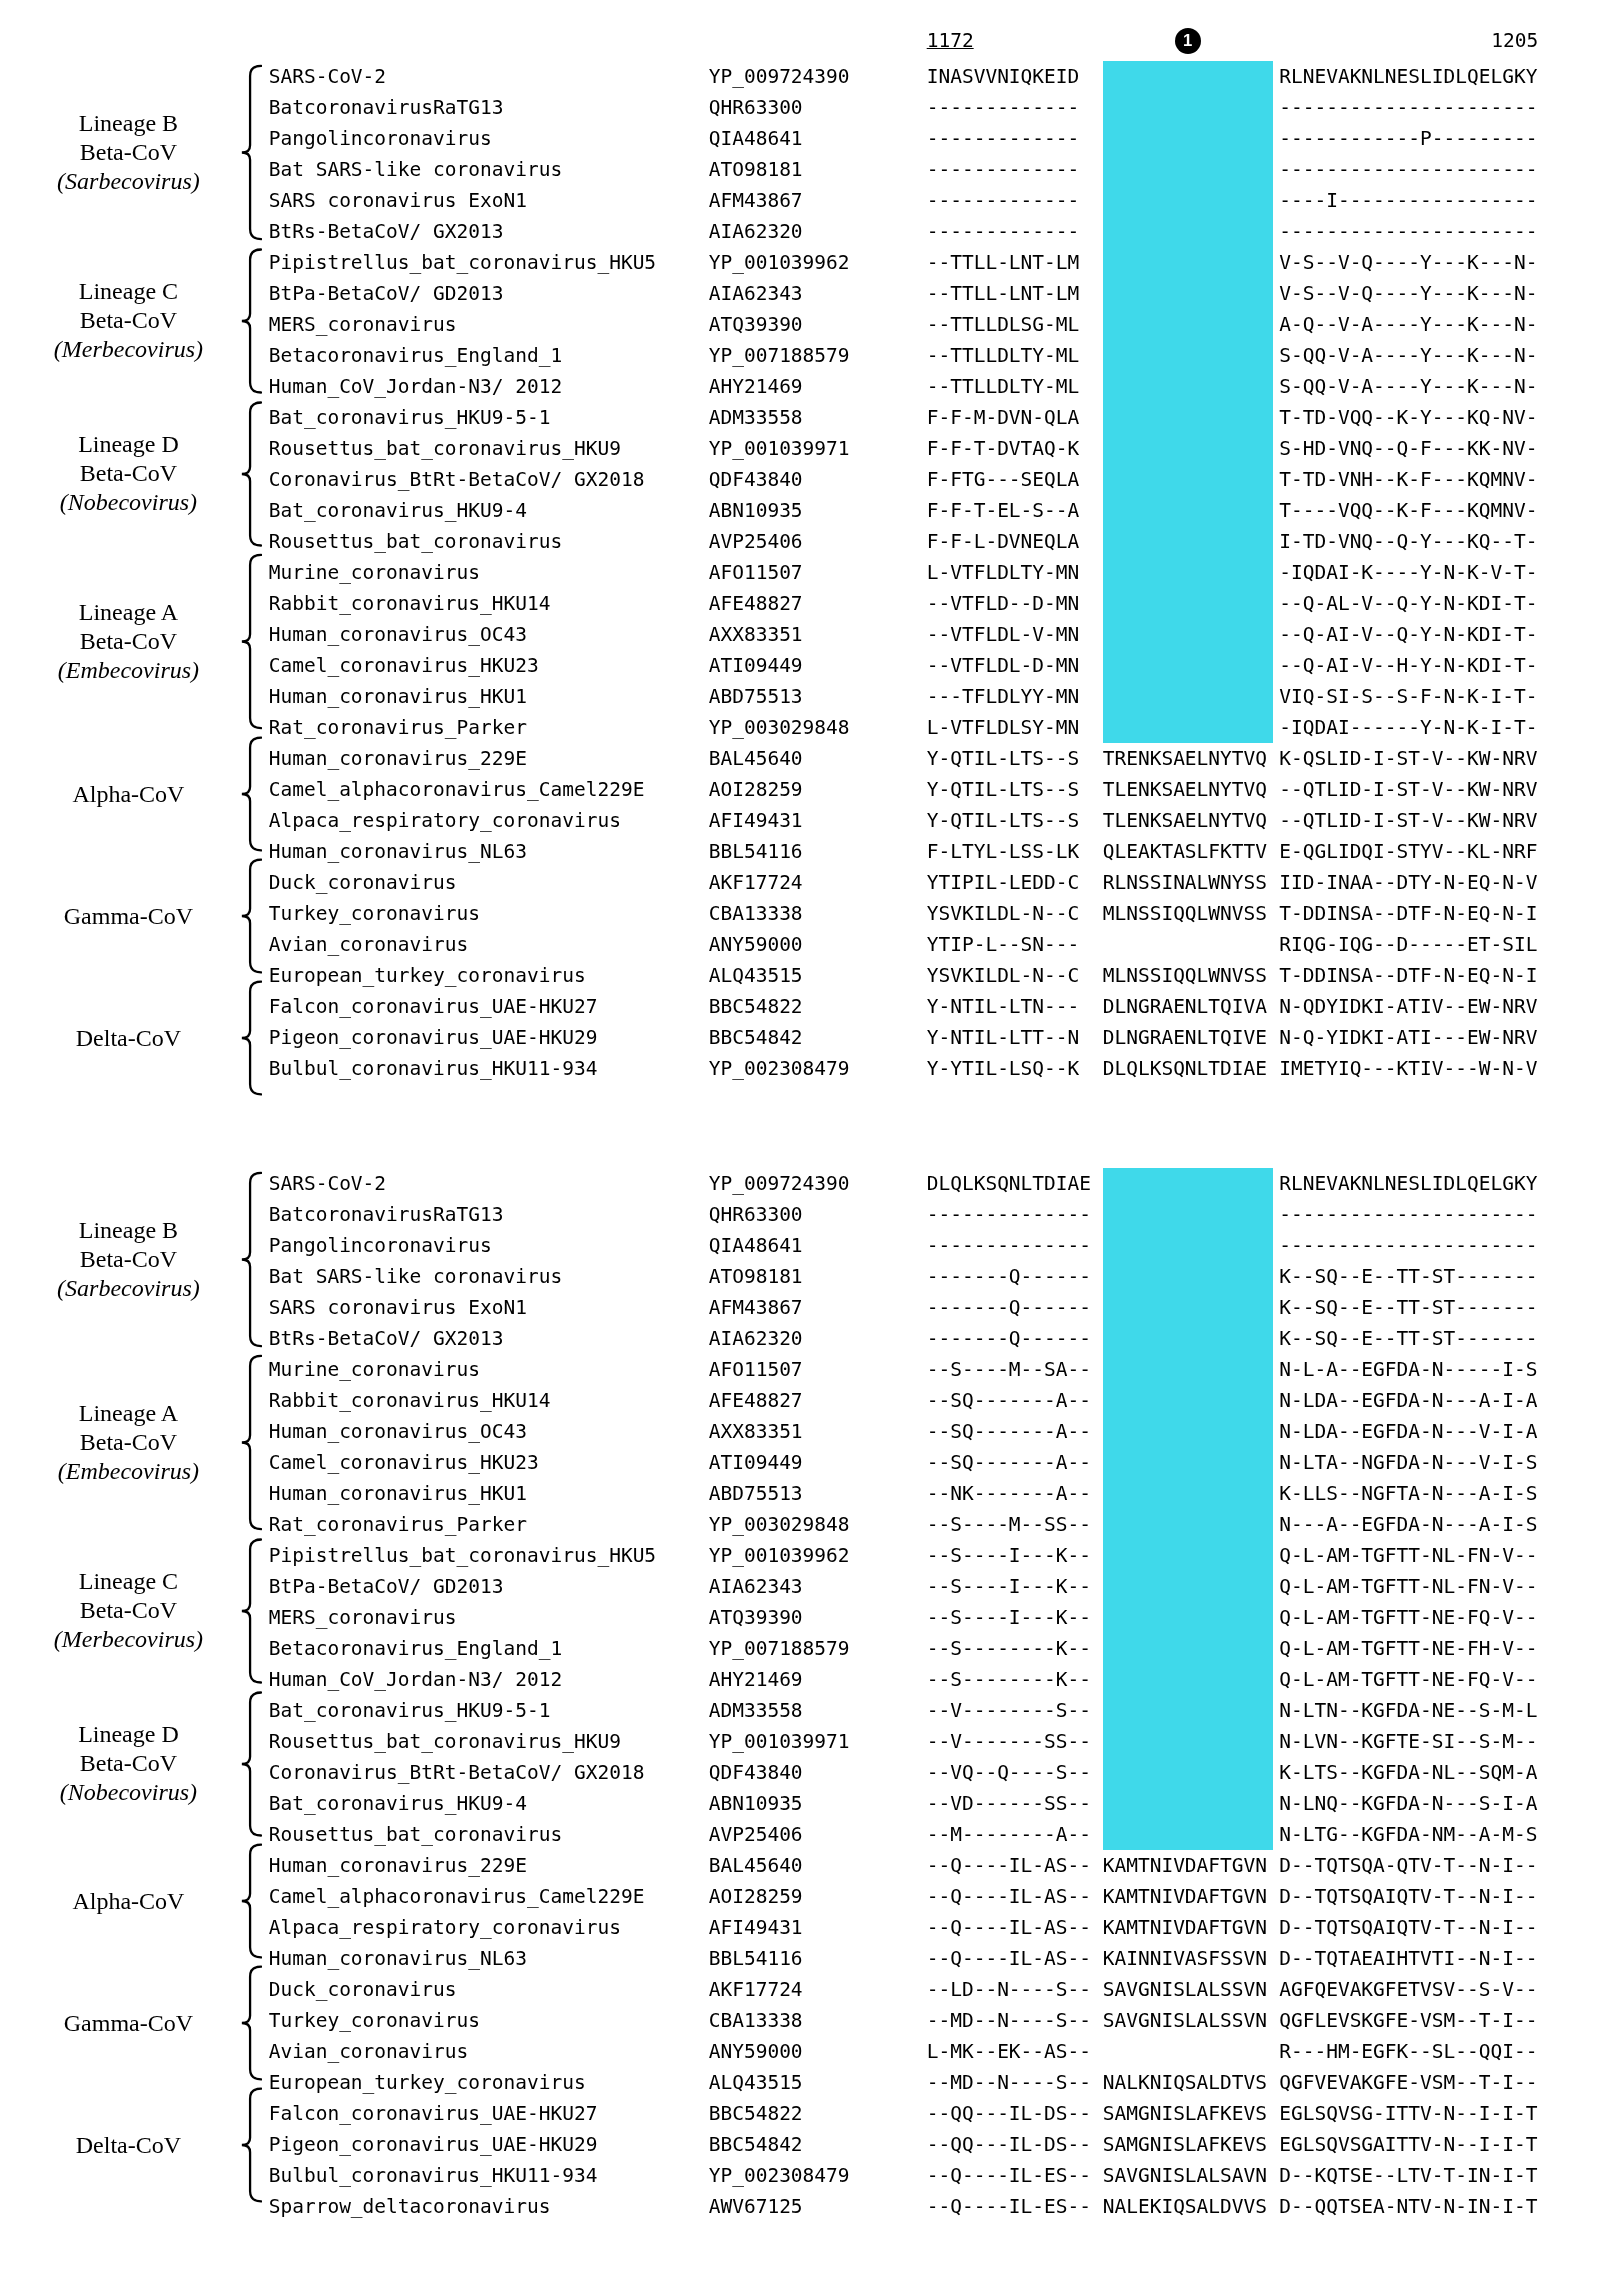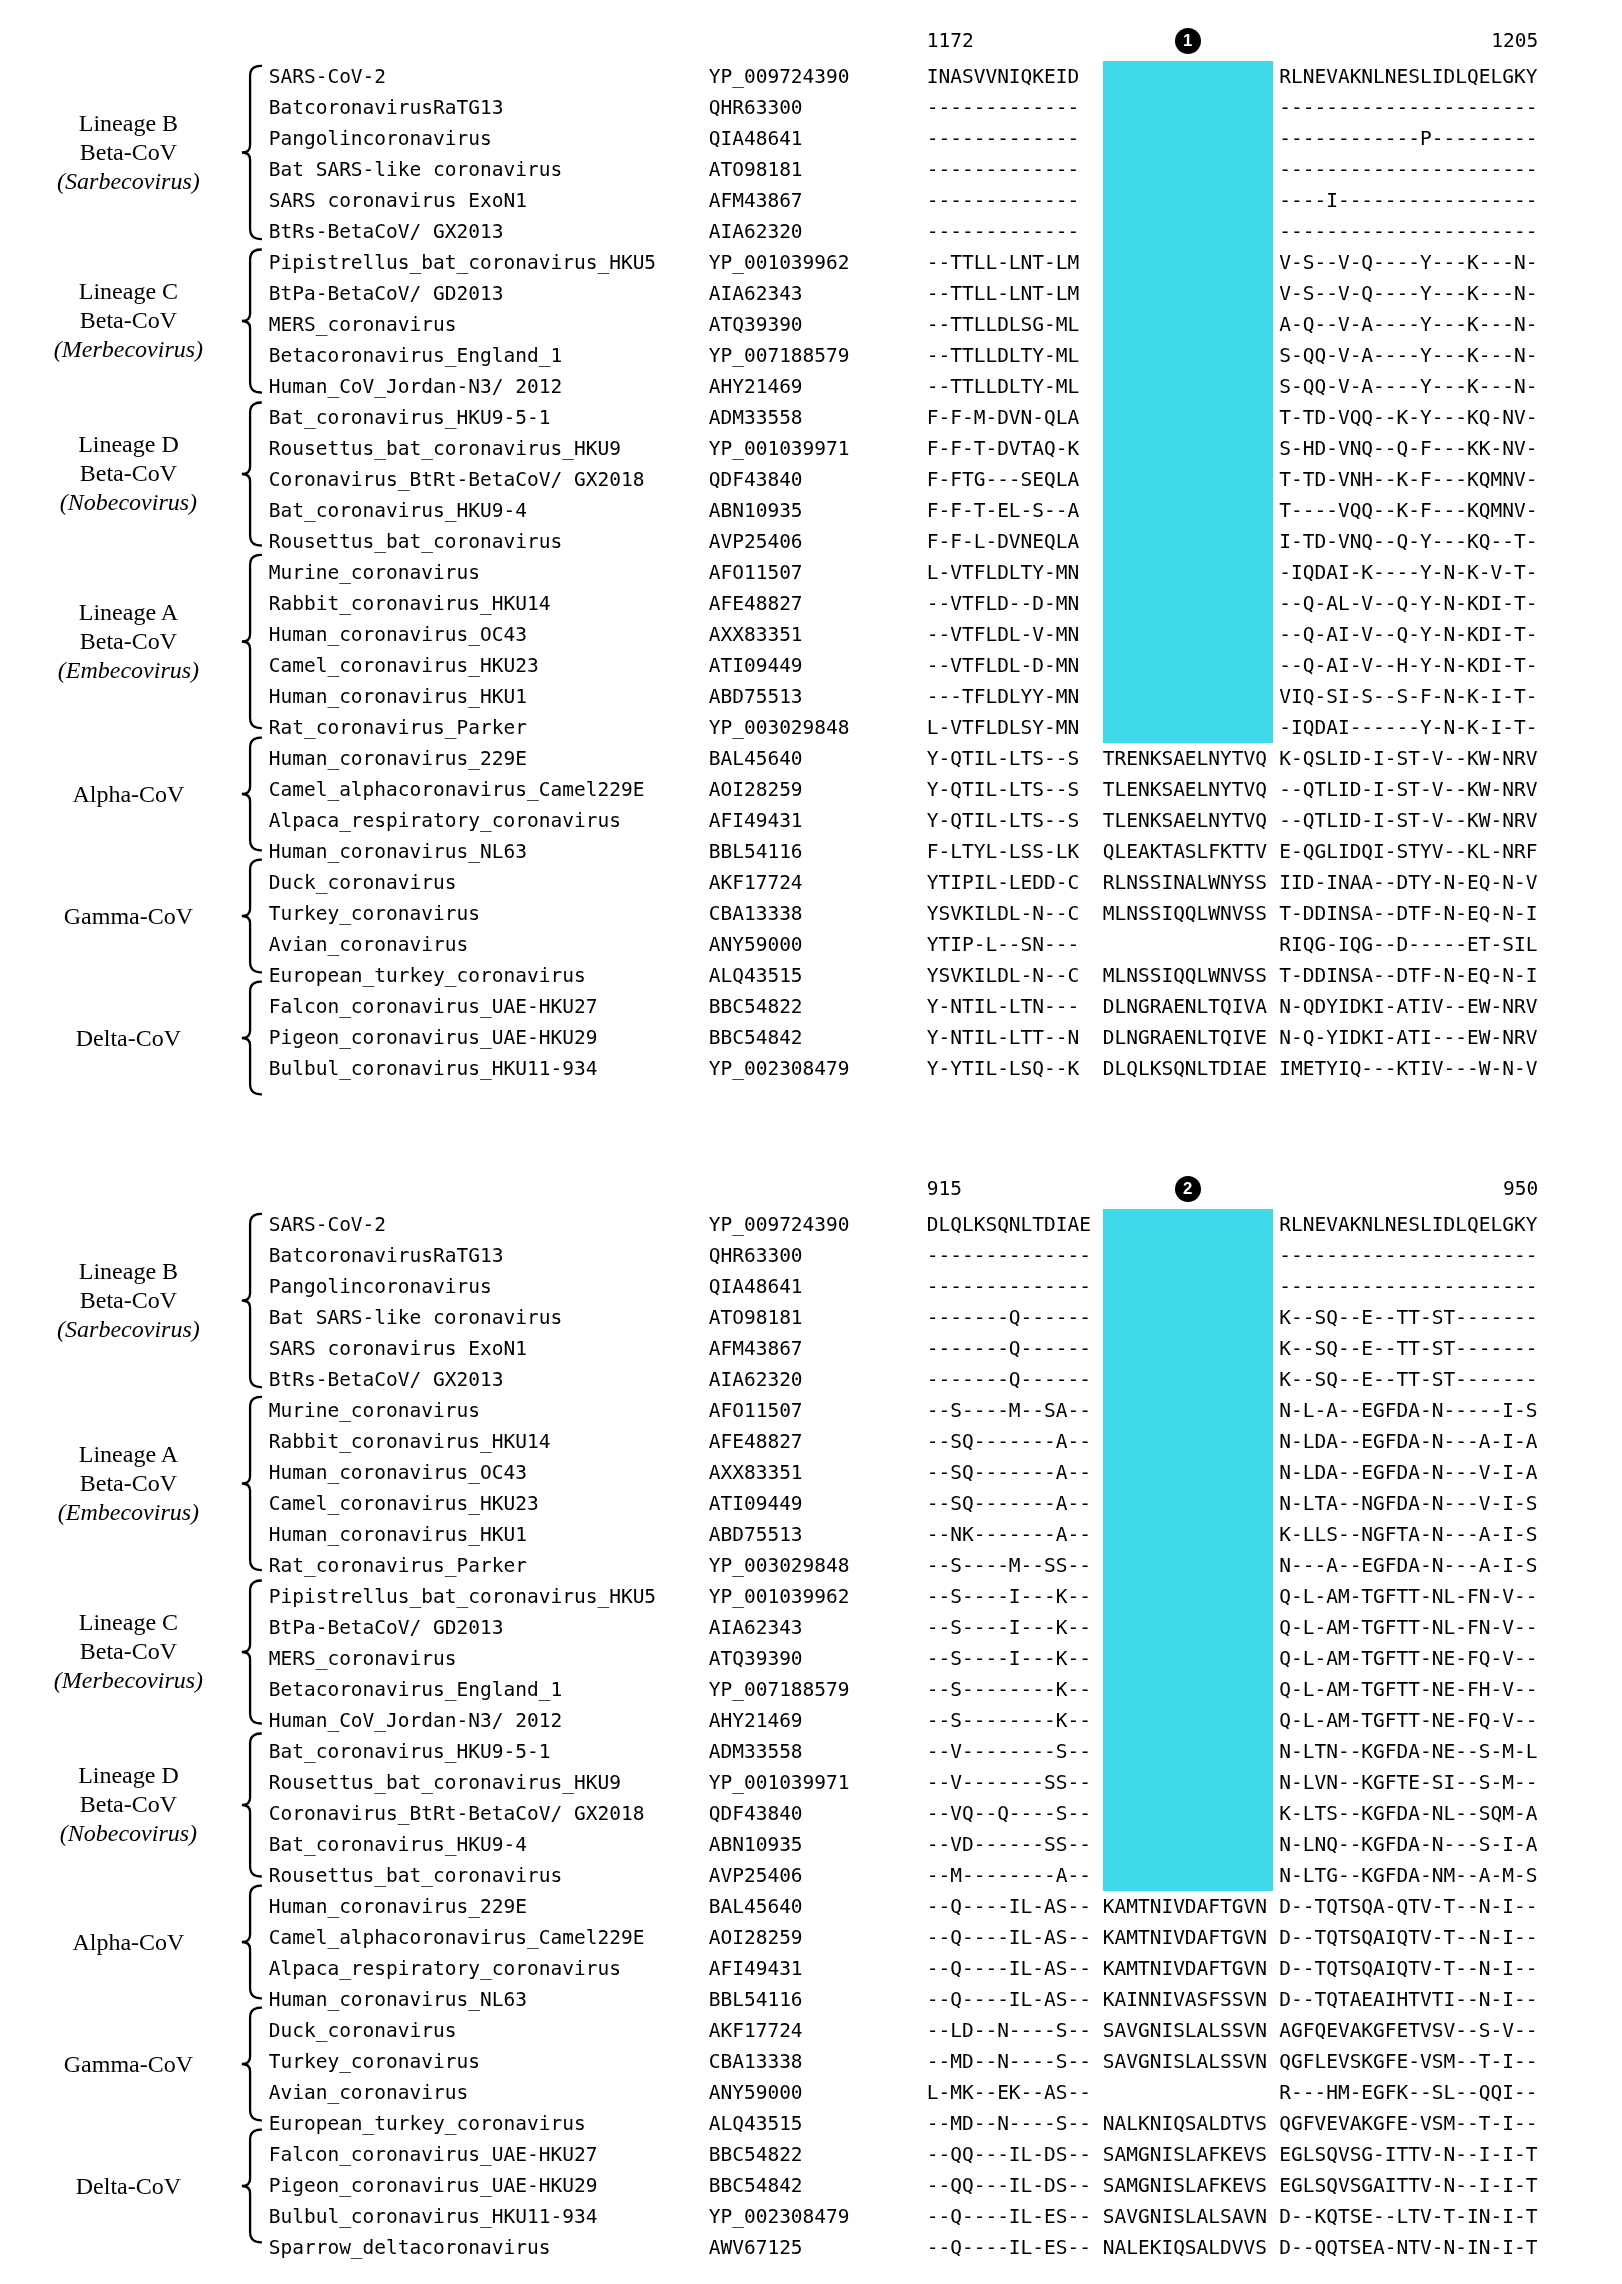--- a/index.html
+++ b/index.html
@@ -3,21 +3,21 @@
 <meta charset="utf-8">
 <style>
   *{margin:0;padding:0;box-sizing:border-box;}
   html,body{background:#ffffff;}
   body{width:1622px;min-height:2284px;color:#000;font-family:"DejaVu Sans Mono",monospace;}
   .page{padding:20.4px 0 0 16.7px;}
   .panel + .panel{margin-top:69px;}
 
   .header-row{display:flex;height:41px;align-items:center;font-size:19.5px;}
   .h-spacer{width:910px;flex:none;}
-  .h-s1{width:176px;flex:none;text-align:left;}
+  .h-s1{width:176px;flex:none;text-align:left;text-decoration:underline;}
   .h-mid{width:170px;flex:none;display:flex;justify-content:center;align-items:center;}
   .h-gap{width:6.5px;flex:none;}
   .h-s2{width:259px;flex:none;text-align:right;}
   .marker{width:26px;height:26px;border-radius:50%;background:#000;color:#fff;
           display:flex;align-items:center;justify-content:center;
           font-family:"Liberation Sans",sans-serif;font-size:16.7px;font-weight:bold;}
 
   .panel-body{display:flex;}
   .groups-col{width:252px;flex:none;}
   .group-block{display:flex;align-items:center;}
@@ -347,29 +347,20 @@
             <div class="cell acc">YP_002308479</div>
             <div class="cell s1">Y-YTIL-LSQ--K</div>
             <div class="cell mid">DLQLKSQNLTDIAE</div>
             <div class="cell s2">IMETYIQ---KTIV---W-N-V</div>
           </div>
         </div>
       </div>
   </section>
 
   <section class="panel">
-    <div class="header-row">
-      <div class="h-spacer"></div>
-      <div class="h-s1">915</div>
-      <div class="h-mid">
-        <span class="marker">2</span>
-      </div>
-      <div class="h-gap"></div>
-      <div class="h-s2">950</div>
-    </div>
     <div class="panel-body">
         <div class="groups-col">
           <div class="group-block" style="height: 183px;">
             <div class="group-label">
               <div class="lab-line">Lineage B</div>
               <div class="lab-line">Beta-CoV</div>
               <div class="lab-line italic">(Sarbecovirus)</div>
             </div>
             <svg width="22" height="179" class="bracket" viewBox="0 0 48 386">
               <path d="M 46 4 Q 22 4 22 26 L 22 177 Q 22 193 4 193 Q 22 193 22 209 L 22 360 Q 22 382 46 382" fill="none" stroke="#000" stroke-width="5" stroke-linecap="round"></path>

